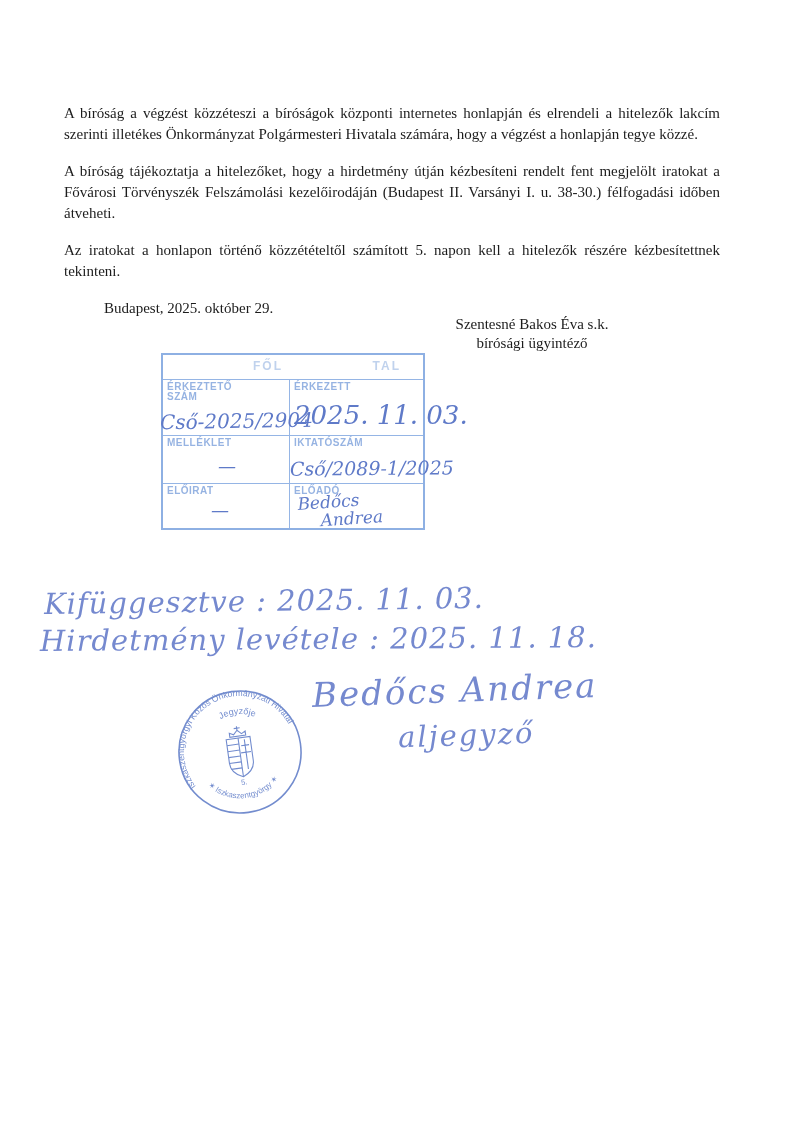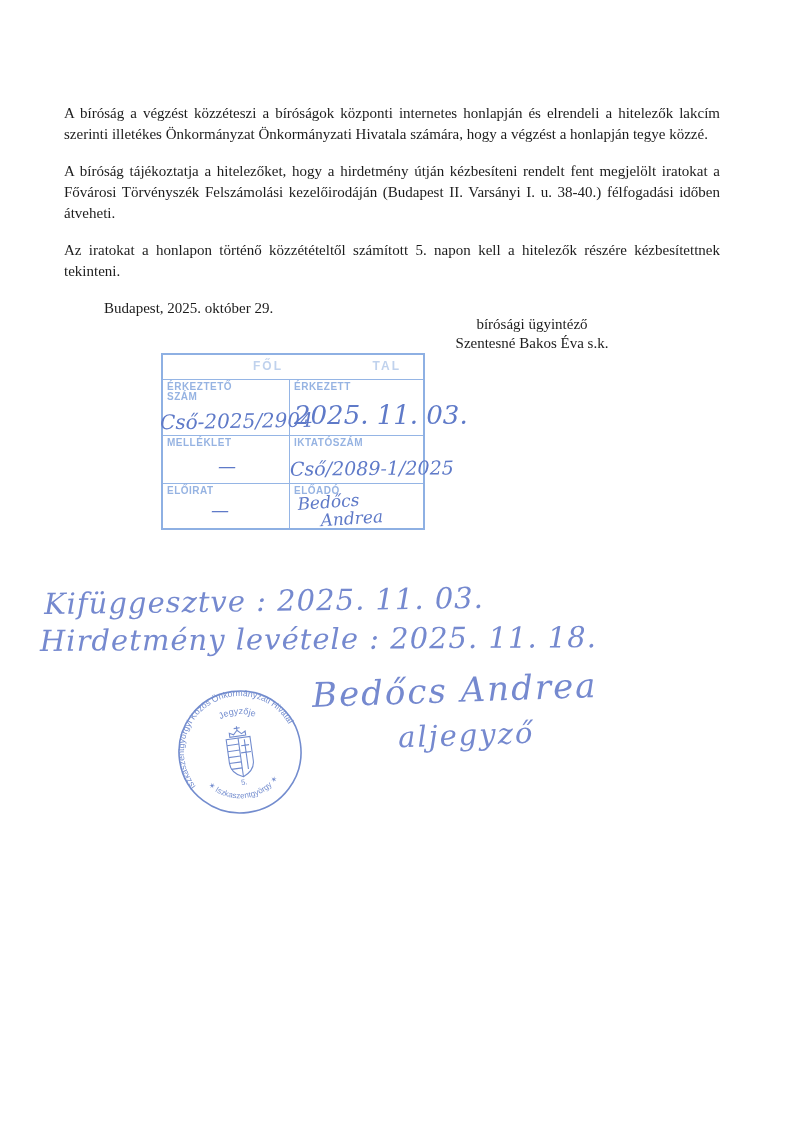--- a/index.html
+++ b/index.html
@@ -91,37 +91,37 @@
   .seal{position:absolute;left:170px;top:682px;transform:rotate(-8deg);opacity:0.85;}
 </style>
 </head>
 <body>
 
 <div class="page">
 
   <div class="body-text">
     <div class="para">
       <div class="line">A bíróság a végzést közzéteszi a bíróságok központi internetes honlapján és elrendeli a hitelezők lakcím</div>
-      <div class="line last">szerinti illetékes Önkormányzat Önkormányzati Hivatala számára, hogy a végzést a honlapján tegye közzé.</div>
+      <div class="line last">szerinti illetékes Önkormányzat Polgármesteri Hivatala számára, hogy a végzést a honlapján tegye közzé.</div>
     </div>
     <div class="para">
       <div class="line">A bíróság tájékoztatja a hitelezőket, hogy a hirdetmény útján kézbesíteni rendelt fent megjelölt iratokat a</div>
-      <div class="line">Fővárosi Törvényszék Felszámolási kezelőirodáján (Budapest II. Varsányi I. u. 38-40.) félfogadási időben</div>
+      <div class="line">Fővárosi Törvényszék Felszámolási kezelőirodáján (Budapest II. Varsányi I. u. 38-30.) félfogadási időben</div>
       <div class="line last">átveheti.</div>
     </div>
     <div class="para">
       <div class="line">Az iratokat a honlapon történő közzétételtől számított 5. napon kell a hitelezők részére kézbesítettnek</div>
       <div class="line last">tekinteni.</div>
     </div>
     <div class="date-line">Budapest, 2025. október 29.</div>
   </div>
 
   <div class="signer">
+    <div>Szentesné Bakos Éva s.k.</div>
     <div>bírósági ügyintéző</div>
-    <div>Szentesné Bakos Éva s.k.</div>
   </div>
 
   <div class="stamp">
     <div class="stamp-header">
       <span class="frag-left">FŐL</span>
       <span class="frag-right">TAL</span>
     </div>
 
     <div class="stamp-cell">
       <div class="stamp-label">ÉRKEZTETŐ

